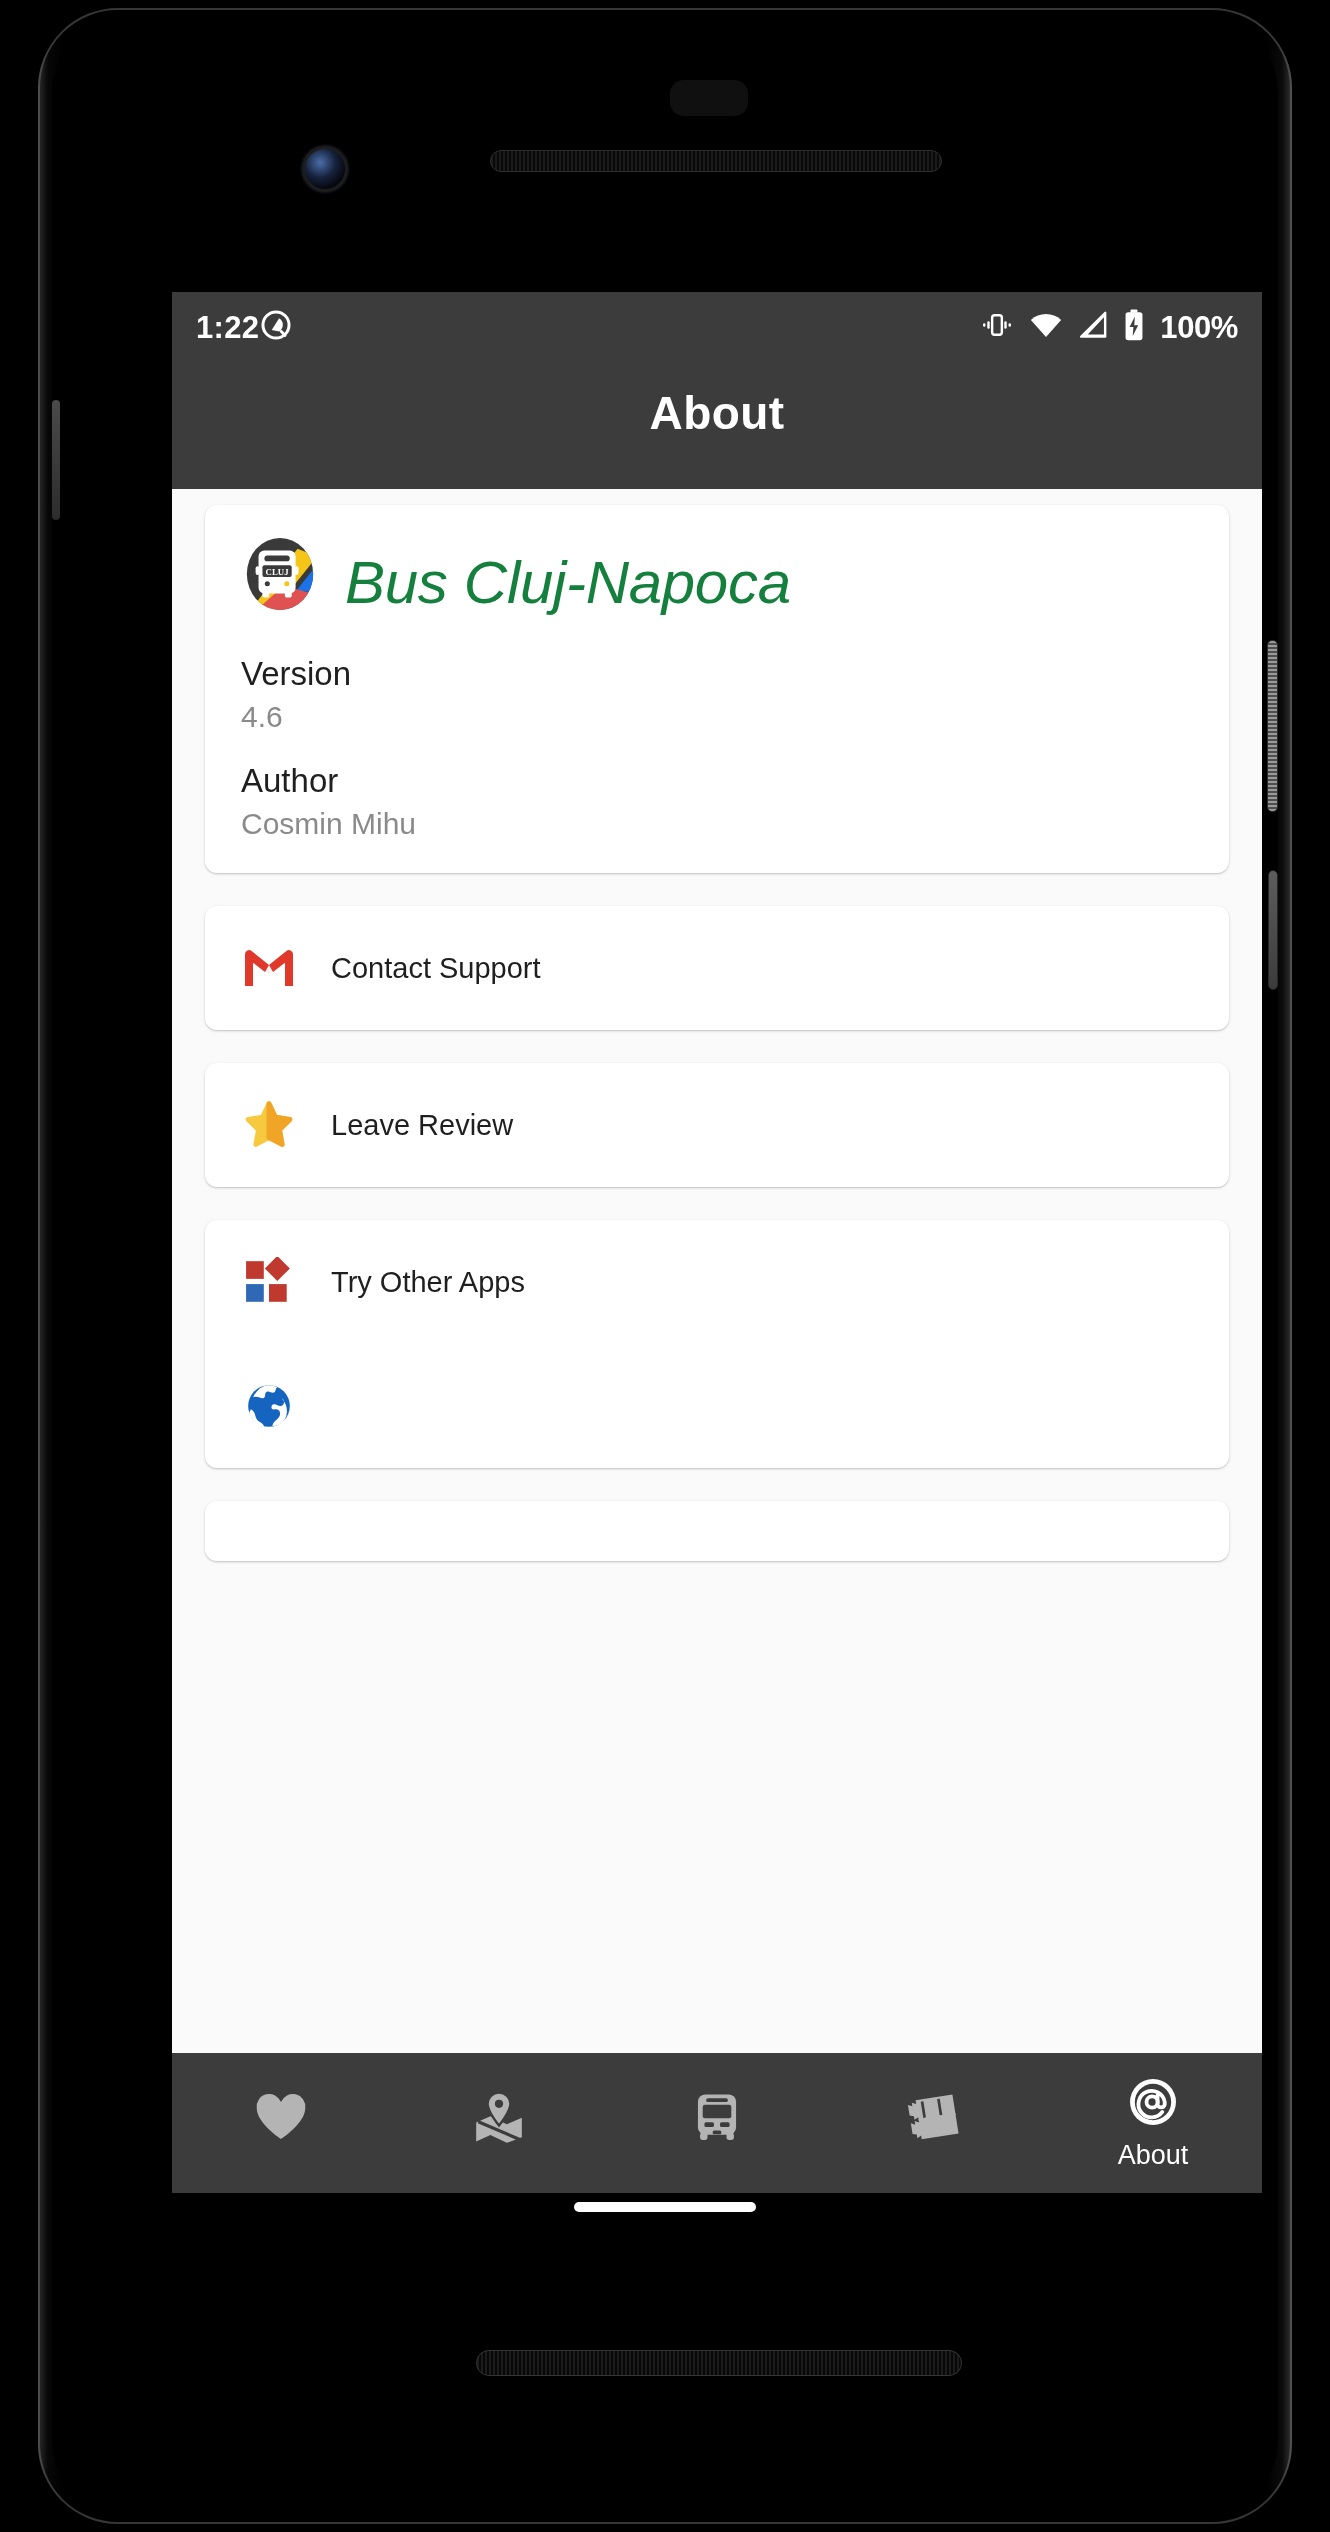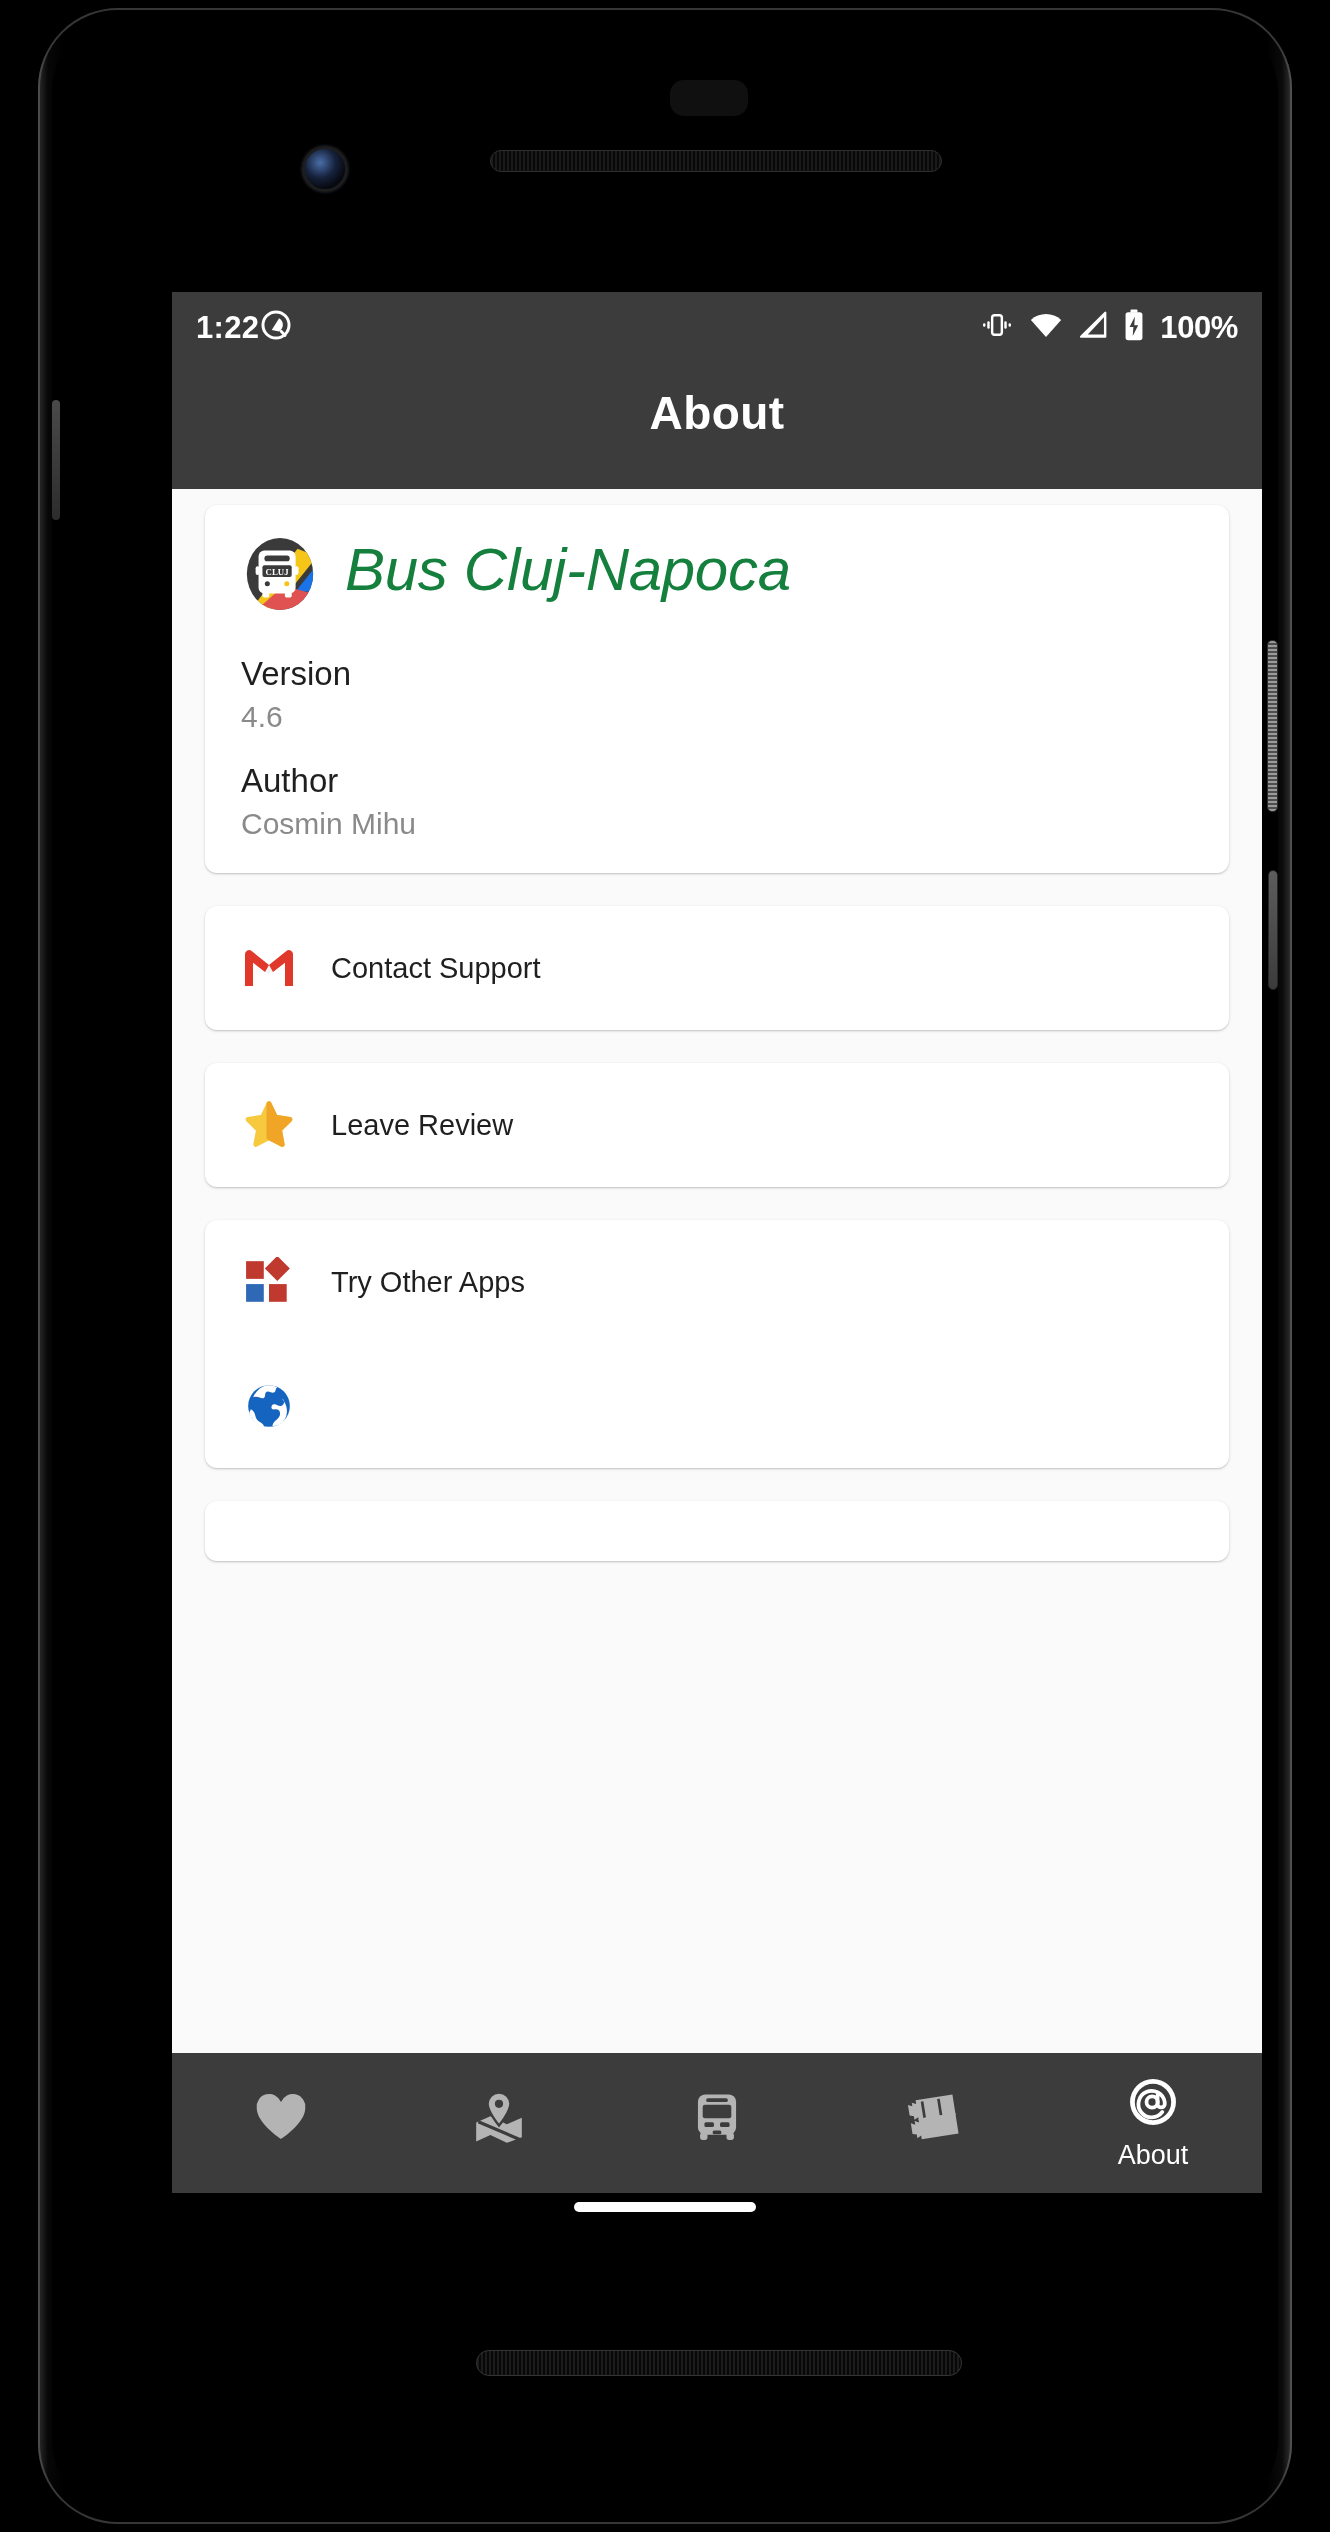--- a/index.html
+++ b/index.html
@@ -158,21 +158,21 @@
     background: #fff;
     border-radius: 12px;
     box-shadow: 0 1px 3px rgba(0,0,0,0.17), 0 1px 1px rgba(0,0,0,0.08);
     margin-bottom: 33px;
   }
 
   
   #app-info-card { padding: 30px 0 32px 0; }
   #app-identity {
     display: flex;
-    align-items: flex-start;
+    align-items: flex-end;
     gap: 26px;
     padding: 0 36px;
     margin-bottom: 38px;
   }
   #app-name { font-size: 60px; color: #15803d; letter-spacing: -0.3px; font-style: italic; }
 
   .info-row { padding: 0 36px; margin-bottom: 28px; }
   .info-row:last-child { margin-bottom: 0; }
   .info-label { font-size: 33px; color: #1f1f1f; margin-bottom: 7px; }
   .info-value { font-size: 30px; color: #8a8a8a; }

